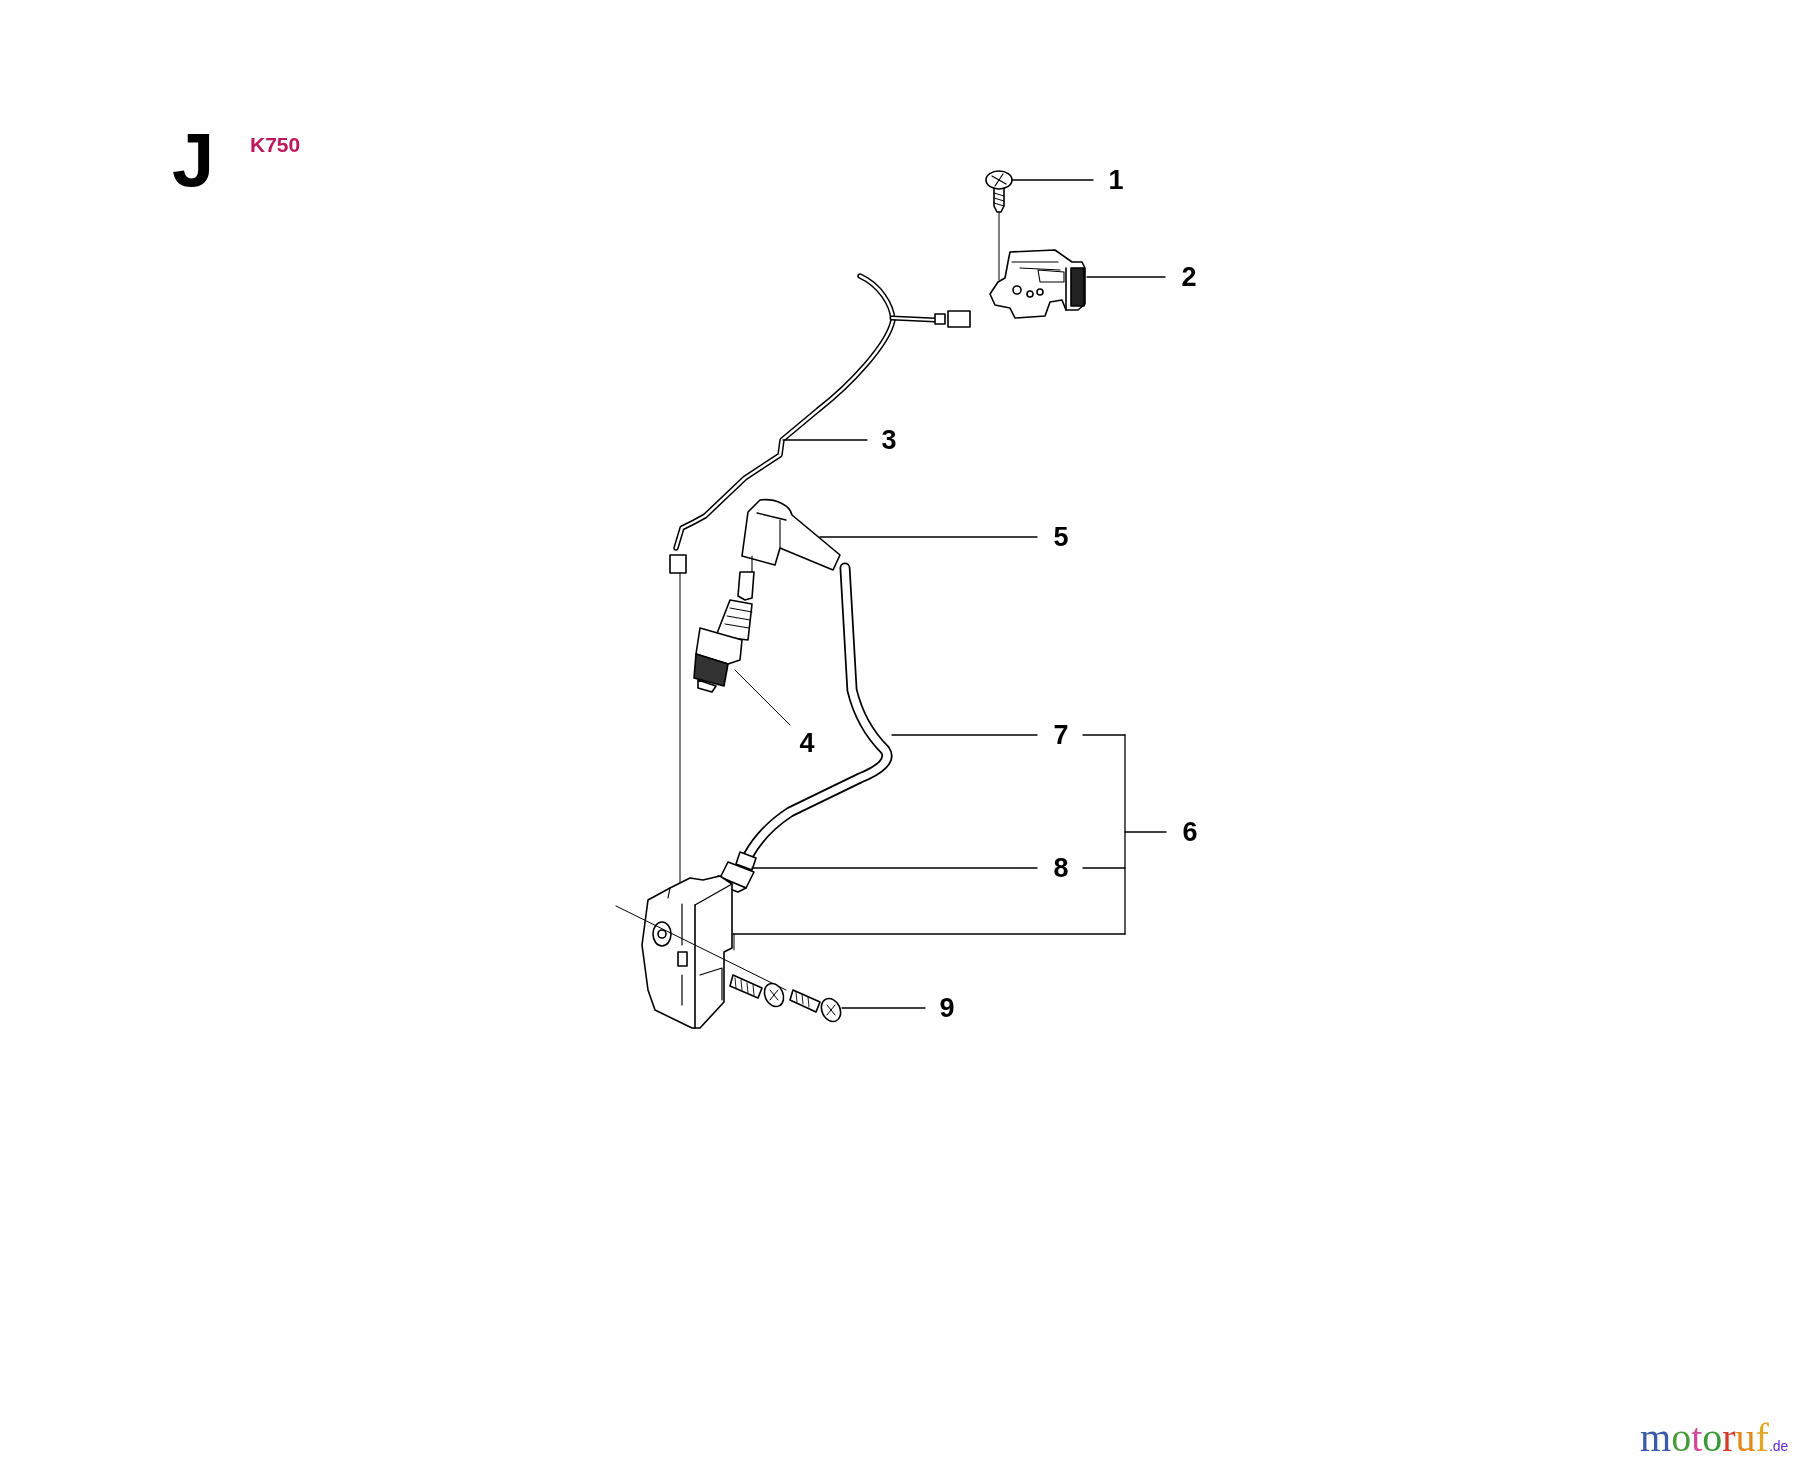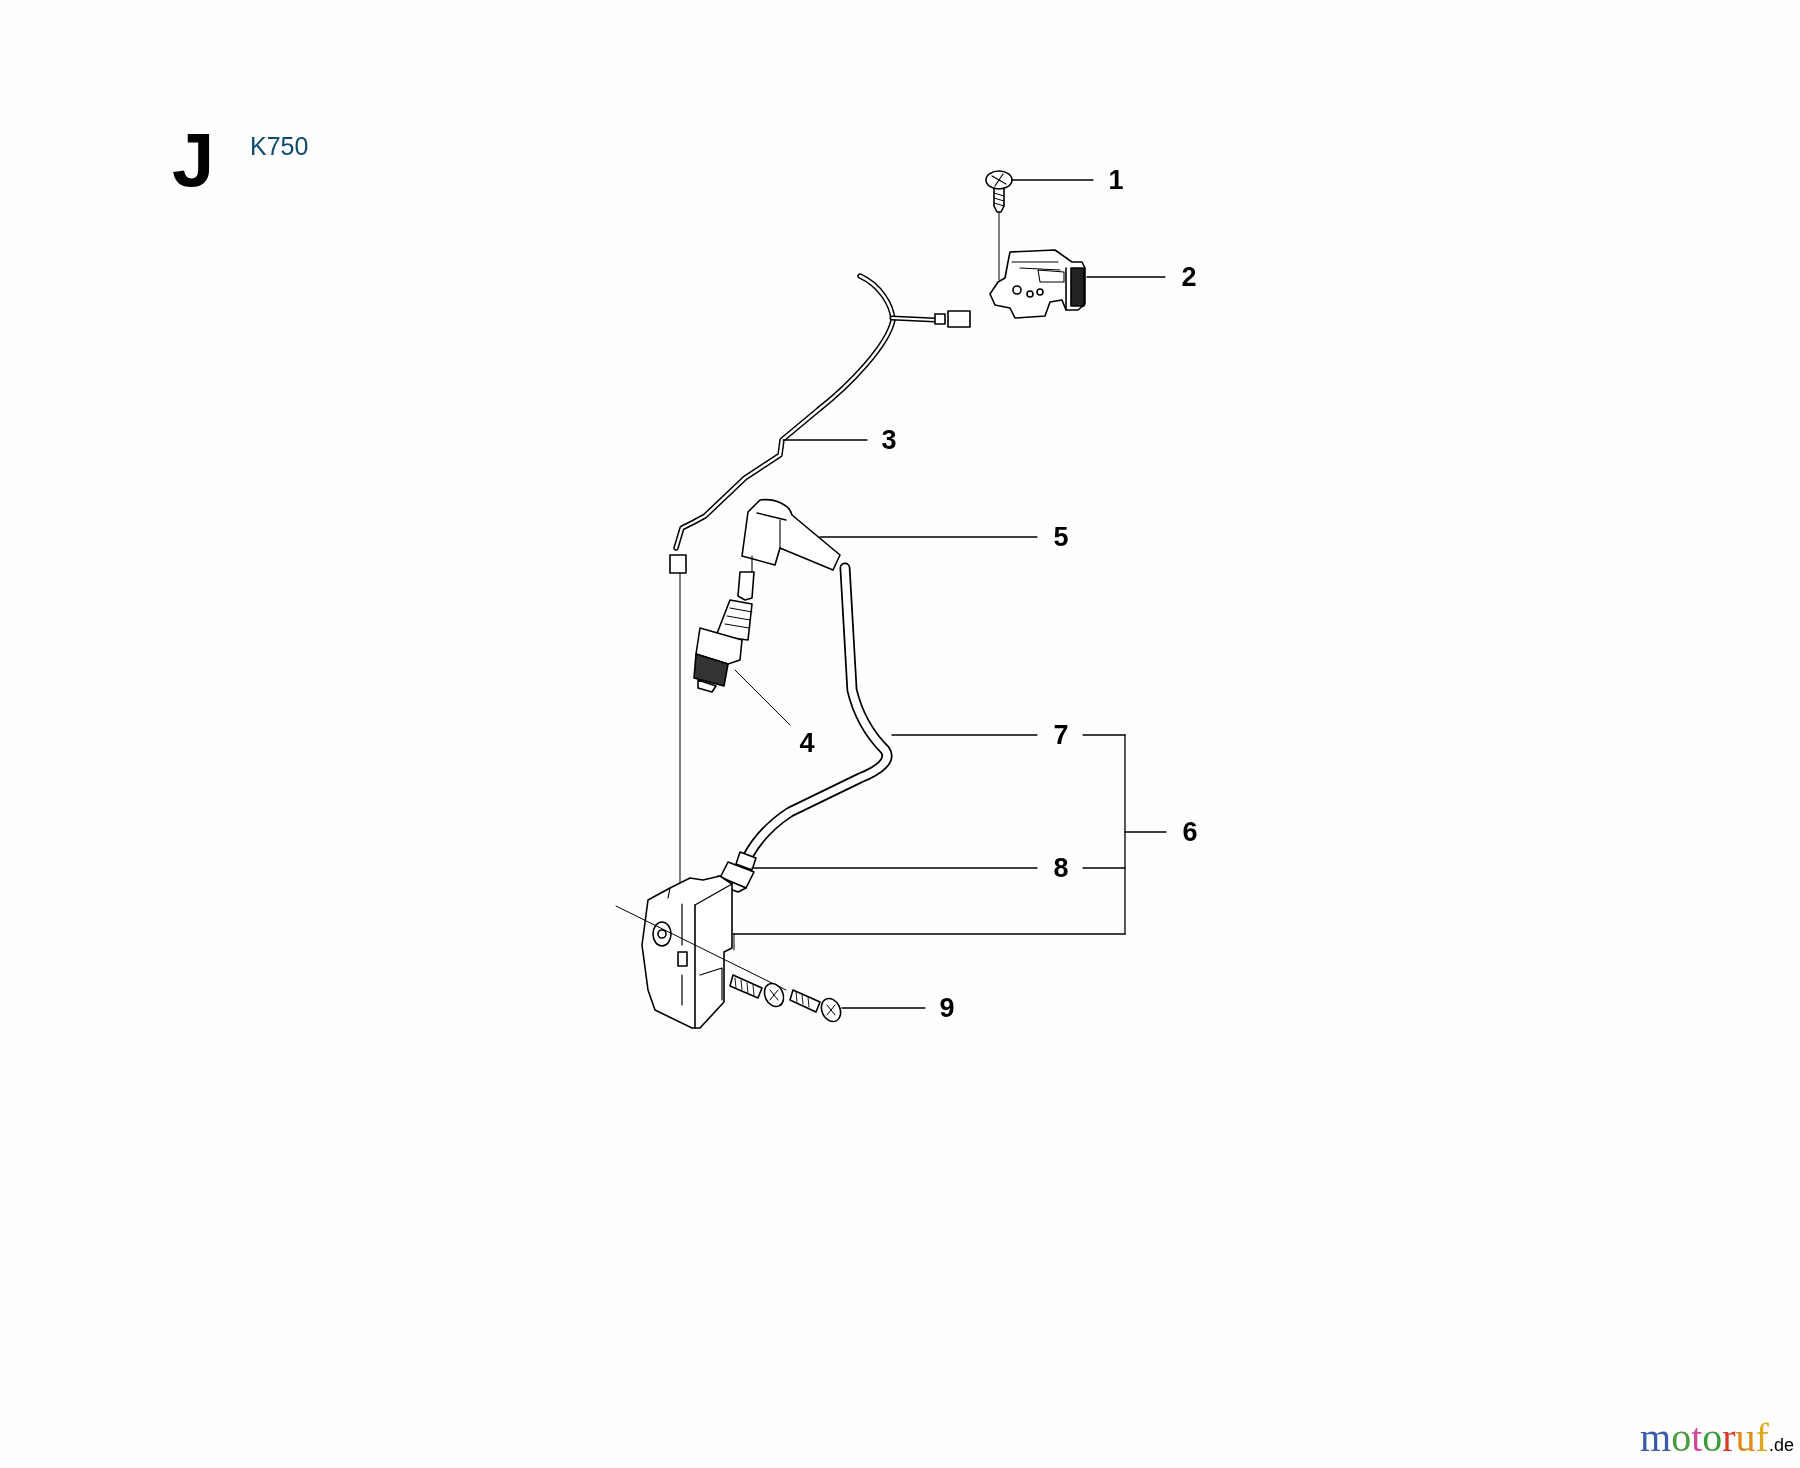--- a/index.html
+++ b/index.html
@@ -1,22 +1,22 @@
 <!DOCTYPE html>
 <html><head>
 <meta charset="utf-8">
 <style>
   html, body { margin:0; padding:0; background:#fdfefd; }
   body { width:1800px; height:1468px; position:relative; overflow:hidden; font-family:"Liberation Sans", sans-serif; }
   .sec-letter { position:absolute; left:172px; top:122px; font-size:76px; font-weight:bold; color:#000; line-height:1; font-family:"Liberation Sans", sans-serif; }
-  .model { position:absolute; left:250px; top:134px; font-size:25px; font-weight:normal; color:#0c4a6e; line-height:1; font-family:"Liberation Sans", sans-serif; }
+  .model { position:absolute; left:250px; top:134px; font-size:21px; font-weight:bold; color:#be185d; line-height:1; font-family:"Liberation Sans", sans-serif; }
   svg.diagram { position:absolute; left:0; top:0; }
   .callout { position:absolute; font-size:27px; font-weight:bold; color:#000; line-height:1; transform:translate(-50%,-50%); font-family:"Liberation Sans", sans-serif; }
   .logo { position:absolute; left:1640px; top:1418px; font-family:"Liberation Serif", serif; font-size:40px; line-height:1; white-space:nowrap; }
-  .logo .tld { font-family:"Liberation Sans", sans-serif; font-size:18px; color:#000000; }
+  .logo .tld { font-family:"Liberation Sans", sans-serif; font-size:14px; color:#6d28d9; }
 </style>
 </head>
 <body>
 
 <div class="sec-letter">J</div>
 <div class="model">K750</div>
 
 <svg class="diagram" width="1800" height="1468" viewBox="0 0 1800 1468" fill="none" stroke="#000" stroke-width="1.6" stroke-linejoin="round" stroke-linecap="round">
 
   <g>

